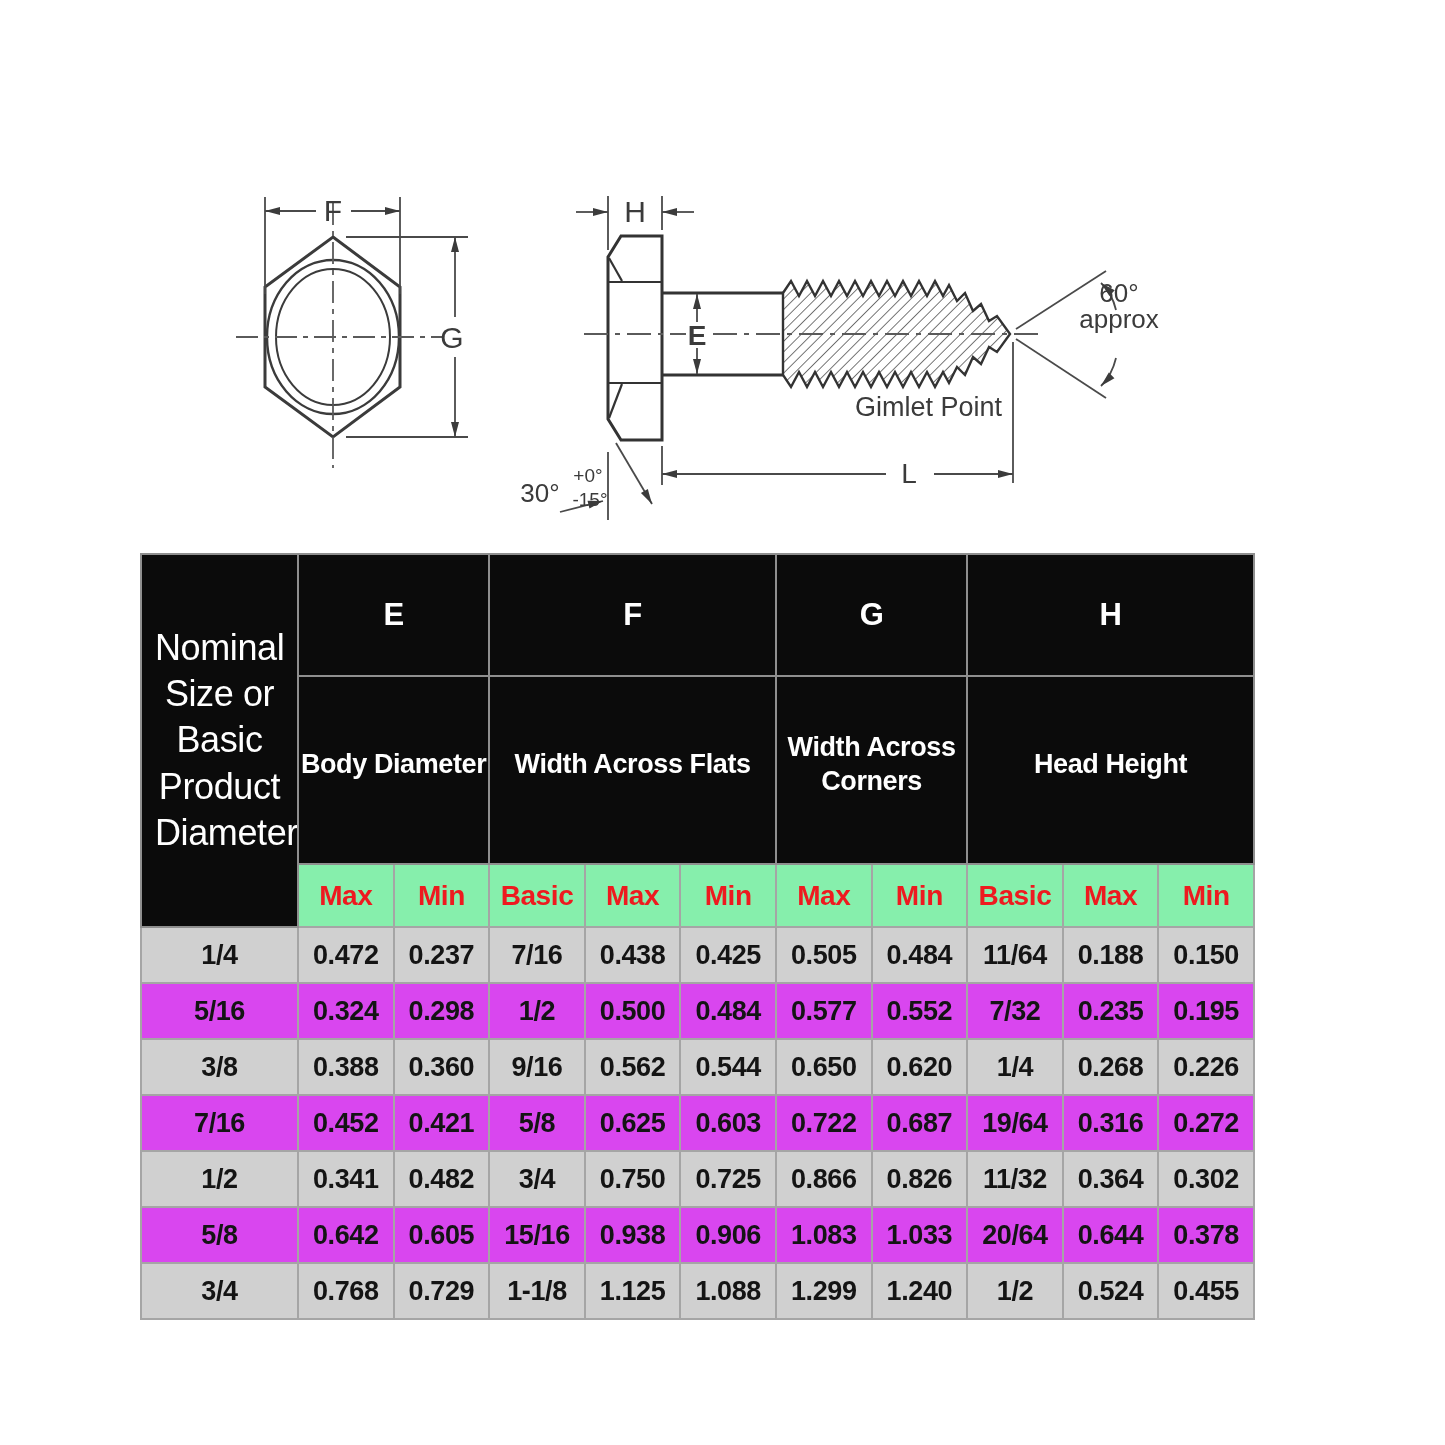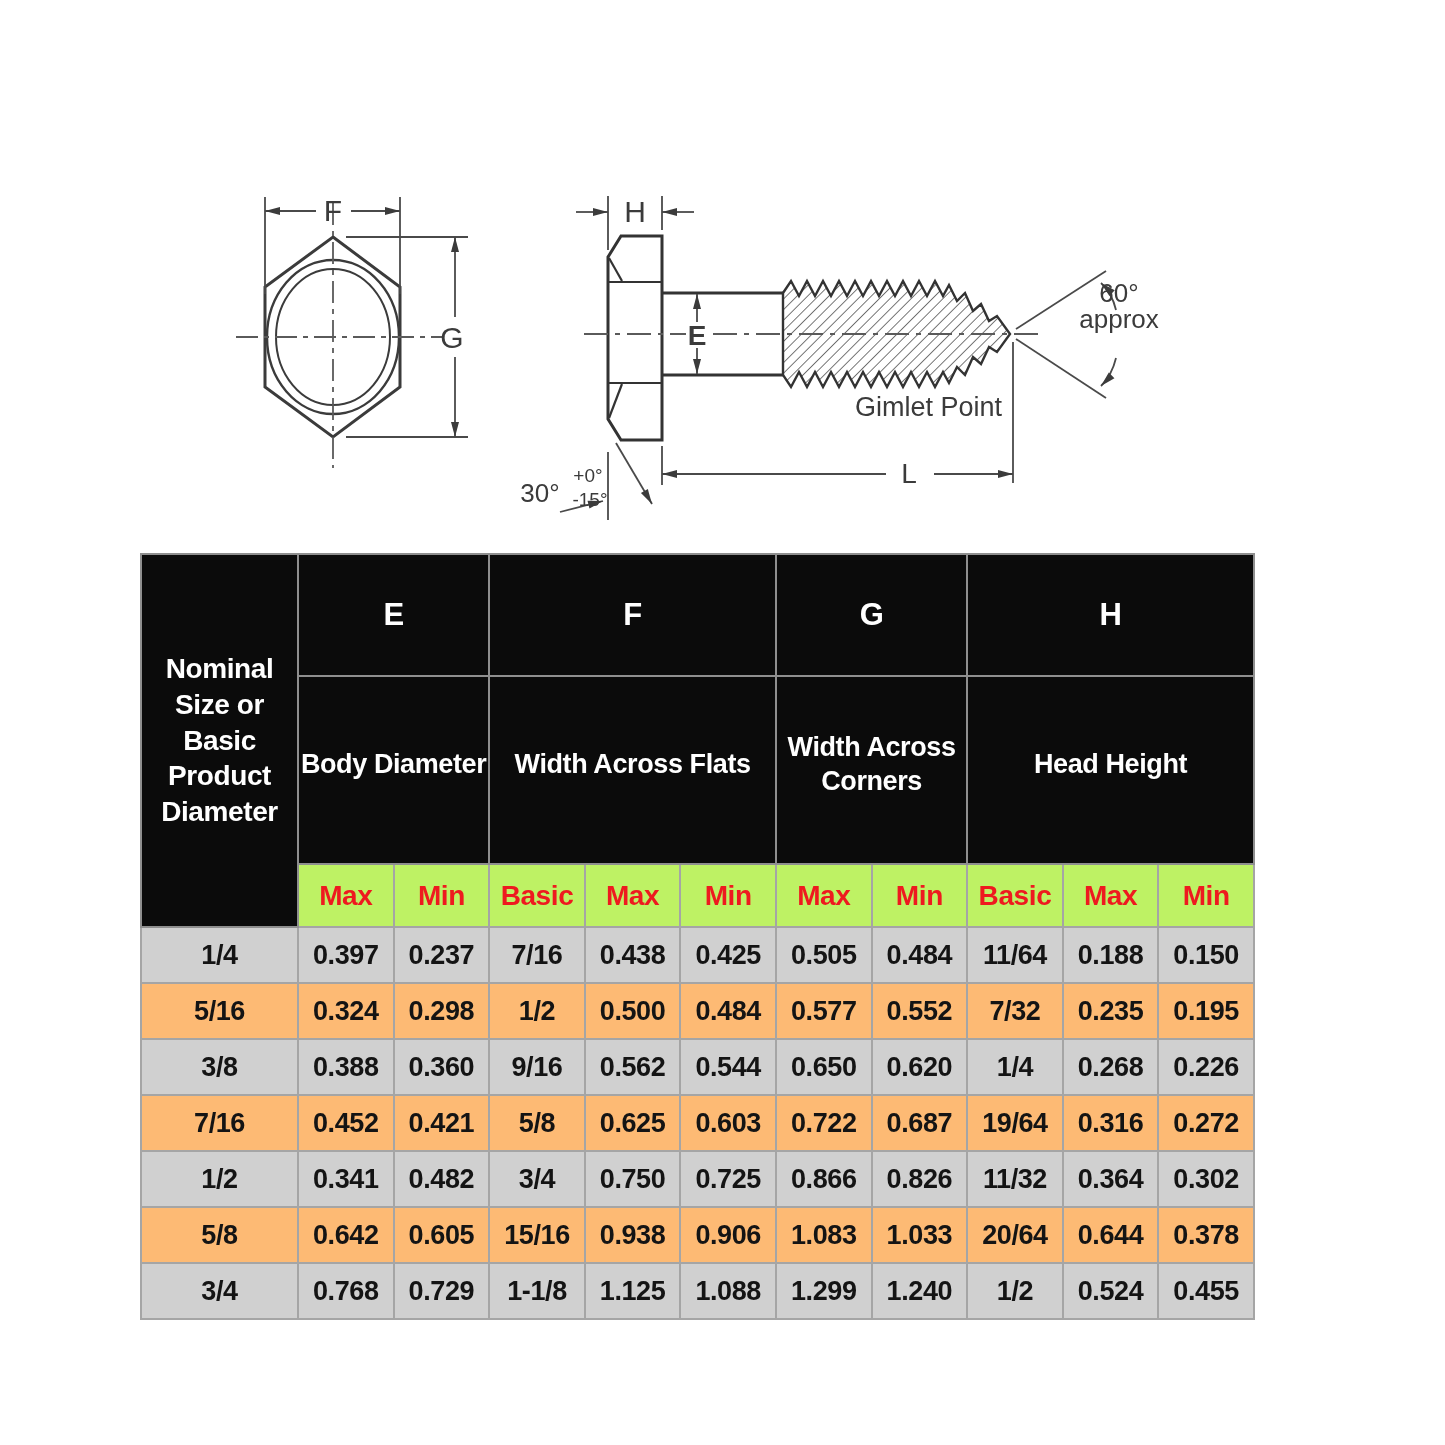--- a/index.html
+++ b/index.html
@@ -16,39 +16,39 @@
     border:2px solid #6f6f6f;
   }
   table.spec th, table.spec td {
     text-align:center; vertical-align:middle;
     letter-spacing:-0.4px; overflow:hidden;
   }
   
   th.corner, th.grp, th.gname {
     background:#0b0b0b; color:#ffffff; border:2px solid #8f8f8f;
   }
-  th.corner { font-size:28px; font-weight:bold; line-height:1.28; padding:0 13px; }
+  th.corner { font-size:36px; font-weight:normal; line-height:1.28; padding:0 13px; }
   tr.hrow1 { height:122px; }
   tr.hrow2 { height:188px; }
   th.grp   { font-size:31px; font-weight:bold; }
   th.gname { font-size:27px; font-weight:bold; vertical-align:bottom; padding-bottom:12px; line-height:1.25; }
   
   tr.hrow3 { height:63px; }
   th.subhdr {
-    background:#bef264; color:#ee1a1f; font-size:28px; font-weight:bold;
+    background:#86efac; color:#ee1a1f; font-size:28px; font-weight:bold;
     border:2px solid #a5a5a5;
   }
   
   tr.data { height:56px; }
   tr.data td {
     font-size:27px; font-weight:bold; color:#141414;
     border:2px solid #a5a5a5;
   }
   tr.data.gray td  { background:#d0d0d0;margin-top:41px; }
-  tr.data.white td { background:#fdba74;margin-left:41px; }
+  tr.data.white td { background:#d946ef;margin-left:41px; }
 </style>
 </head>
 <body>
 
 <div class="page">
 
   <svg class="drawing" width="1445" height="545" viewBox="0 0 1445 545">
     <defs>
       <marker id="arr" markerUnits="userSpaceOnUse" markerWidth="18" markerHeight="12" refX="16" refY="5" orient="auto">
         <path d="M1,1 L16,5 L1,9 Z" fill="#3b3b3b"></path>
@@ -189,21 +189,21 @@
       <th class="subhdr">Max</th>
       <th class="subhdr">Min</th>
       <th class="subhdr">Max</th>
       <th class="subhdr">Min</th>
       <th class="subhdr">Basic</th>
       <th class="subhdr">Max</th>
       <th class="subhdr">Min</th>
     </tr>
     <tr class="data gray">
       <td>1/4</td>
-          <td>0.397</td>
+          <td>0.472</td>
           <td>0.237</td>
           <td>7/16</td>
           <td>0.438</td>
           <td>0.425</td>
           <td>0.505</td>
           <td>0.484</td>
           <td>11/64</td>
           <td>0.188</td>
           <td>0.150</td>
     </tr>

